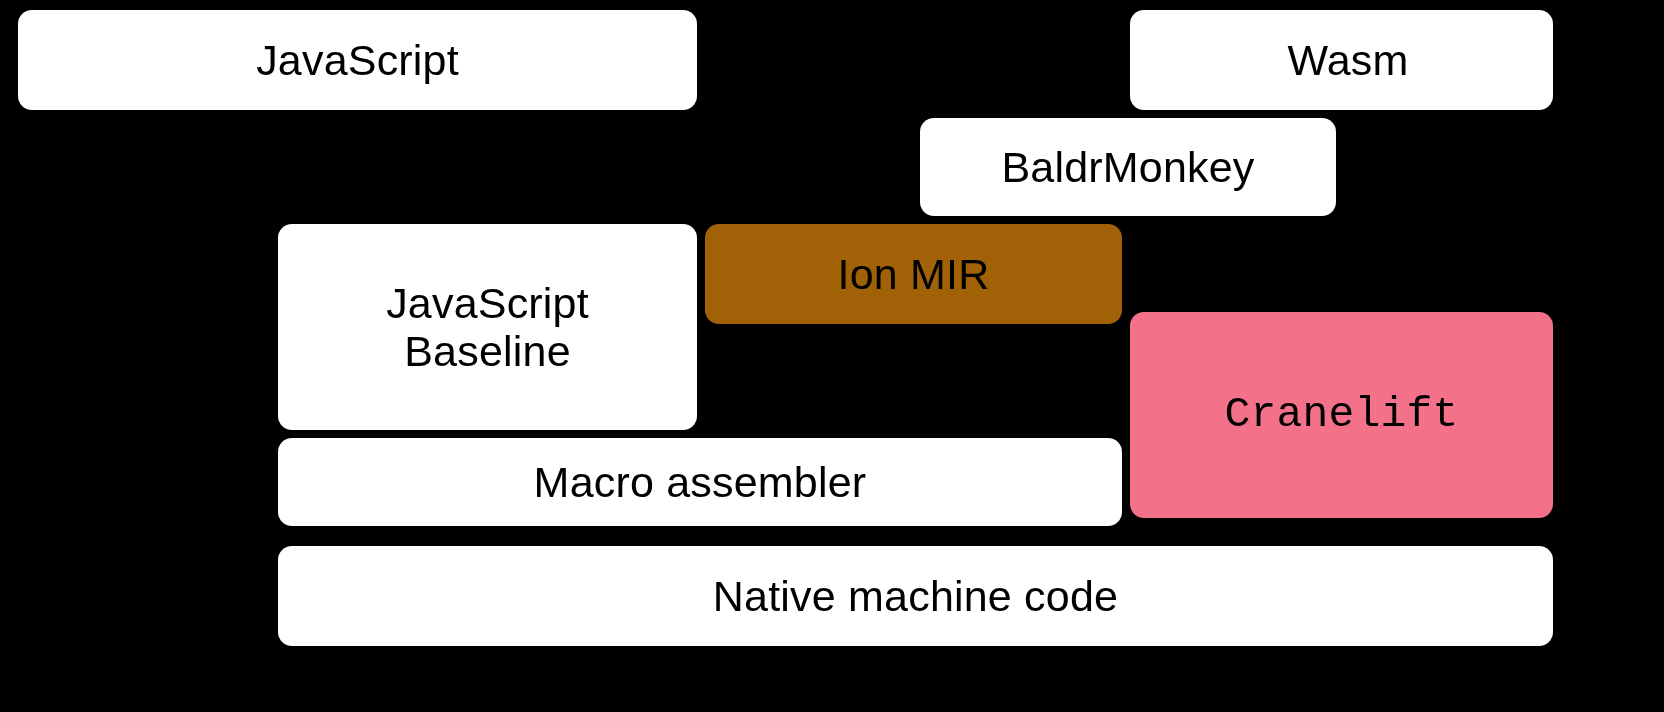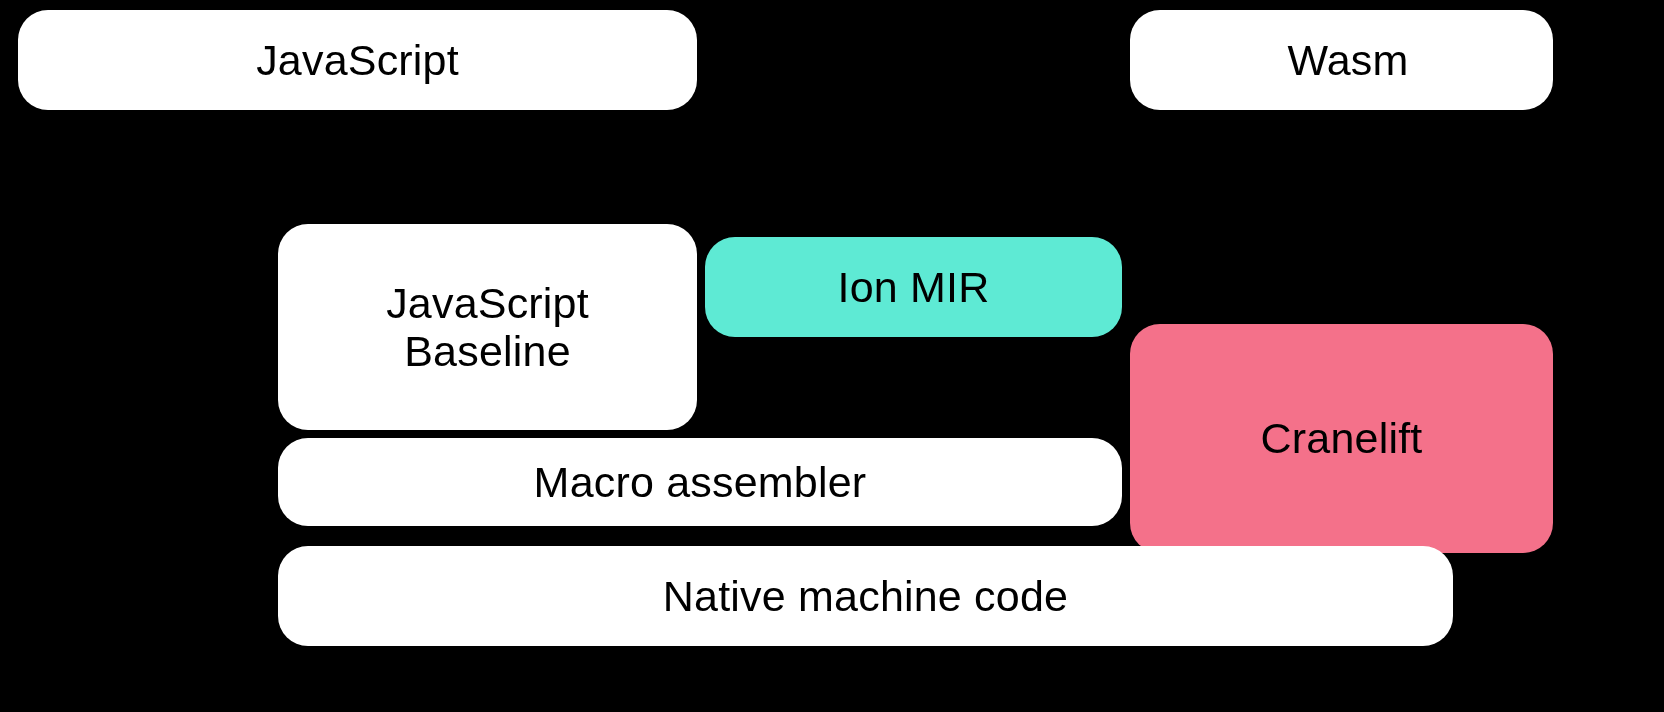--- a/index.html
+++ b/index.html
@@ -18,66 +18,67 @@
     background: #000000;
     overflow: hidden;
   }
   .node {
     position: absolute;
     display: flex;
     align-items: center;
     justify-content: center;
     text-align: center;
     box-sizing: border-box;
-    border-radius: 30px;
+    border-radius: 14px;
     color: #000000;
     font-size: 43px;
     line-height: 1.12;
     letter-spacing: 0.2px;
     font-weight: 400;
     padding: 2px 10px;
     white-space: pre-line;
     user-select: none;
   }
   .fill-white  { background: #ffffff; }
   .fill-grey   { background: #e9e9e9; }
-  .fill-green  { background: #5eead4; margin-top: 13px; }
+  .fill-green  { background: #a16207; }
   .fill-pink   { background: #f4718a; }
 
   
   #n-javascript        { left: 18px;   top: 10px;  width: 679px; height: 100px; }
   #n-asmjs             { left: 705px;  top: 10px;  width: 417px; height: 100px; }
   #n-wasm              { left: 1130px; top: 10px;  width: 423px; height: 100px; padding-left: 23px; }
 
   
   #n-js-bytecode       { left: 18px;   top: 118px; width: 894px; height: 98px; }
   #n-baldrmonkey       { left: 920px;  top: 118px; width: 416px; height: 98px; }
 
   
   #n-interpreter       { left: 22px;   top: 224px; width: 244px; height: 314px; }
   #n-js-baseline       { left: 278px;  top: 224px; width: 419px; height: 206px; }
   #n-ion-mir           { left: 705px;  top: 224px; width: 417px; height: 100px; }
   #n-ion-lir           { left: 705px;  top: 332px; width: 417px; height: 94px; }
   #n-macro-assembler   { left: 278px;  top: 438px; width: 844px; height: 88px; }
-  #n-cranelift         { left: 1130px; top: 324px; width: 423px; height: 229px; }
+  #n-cranelift         { left: 1130px; top: 312px; width: 423px; height: 206px; font-family: Liberation Mono, monospace; }
 
   
-  #n-native-code       { left: 278px;  top: 546px; width: 1175px; height: 100px; }
+  #n-native-code       { left: 278px;  top: 546px; width: 1275px; height: 100px; }
 </style>
 </head>
 <body>
 
 <div id="stage">
 
   <div class="node fill-white" id="n-javascript">JavaScript</div>
 
 
   <div class="node fill-white" id="n-wasm">Wasm</div>
 
 
+  <div class="node fill-white" id="n-baldrmonkey">BaldrMonkey</div>
 
 
   <div class="node fill-white" id="n-js-baseline">JavaScript
 Baseline</div>
 
   <div class="node fill-green" id="n-ion-mir">Ion MIR</div>
 
 
   <div class="node fill-white" id="n-macro-assembler">Macro assembler</div>
 

